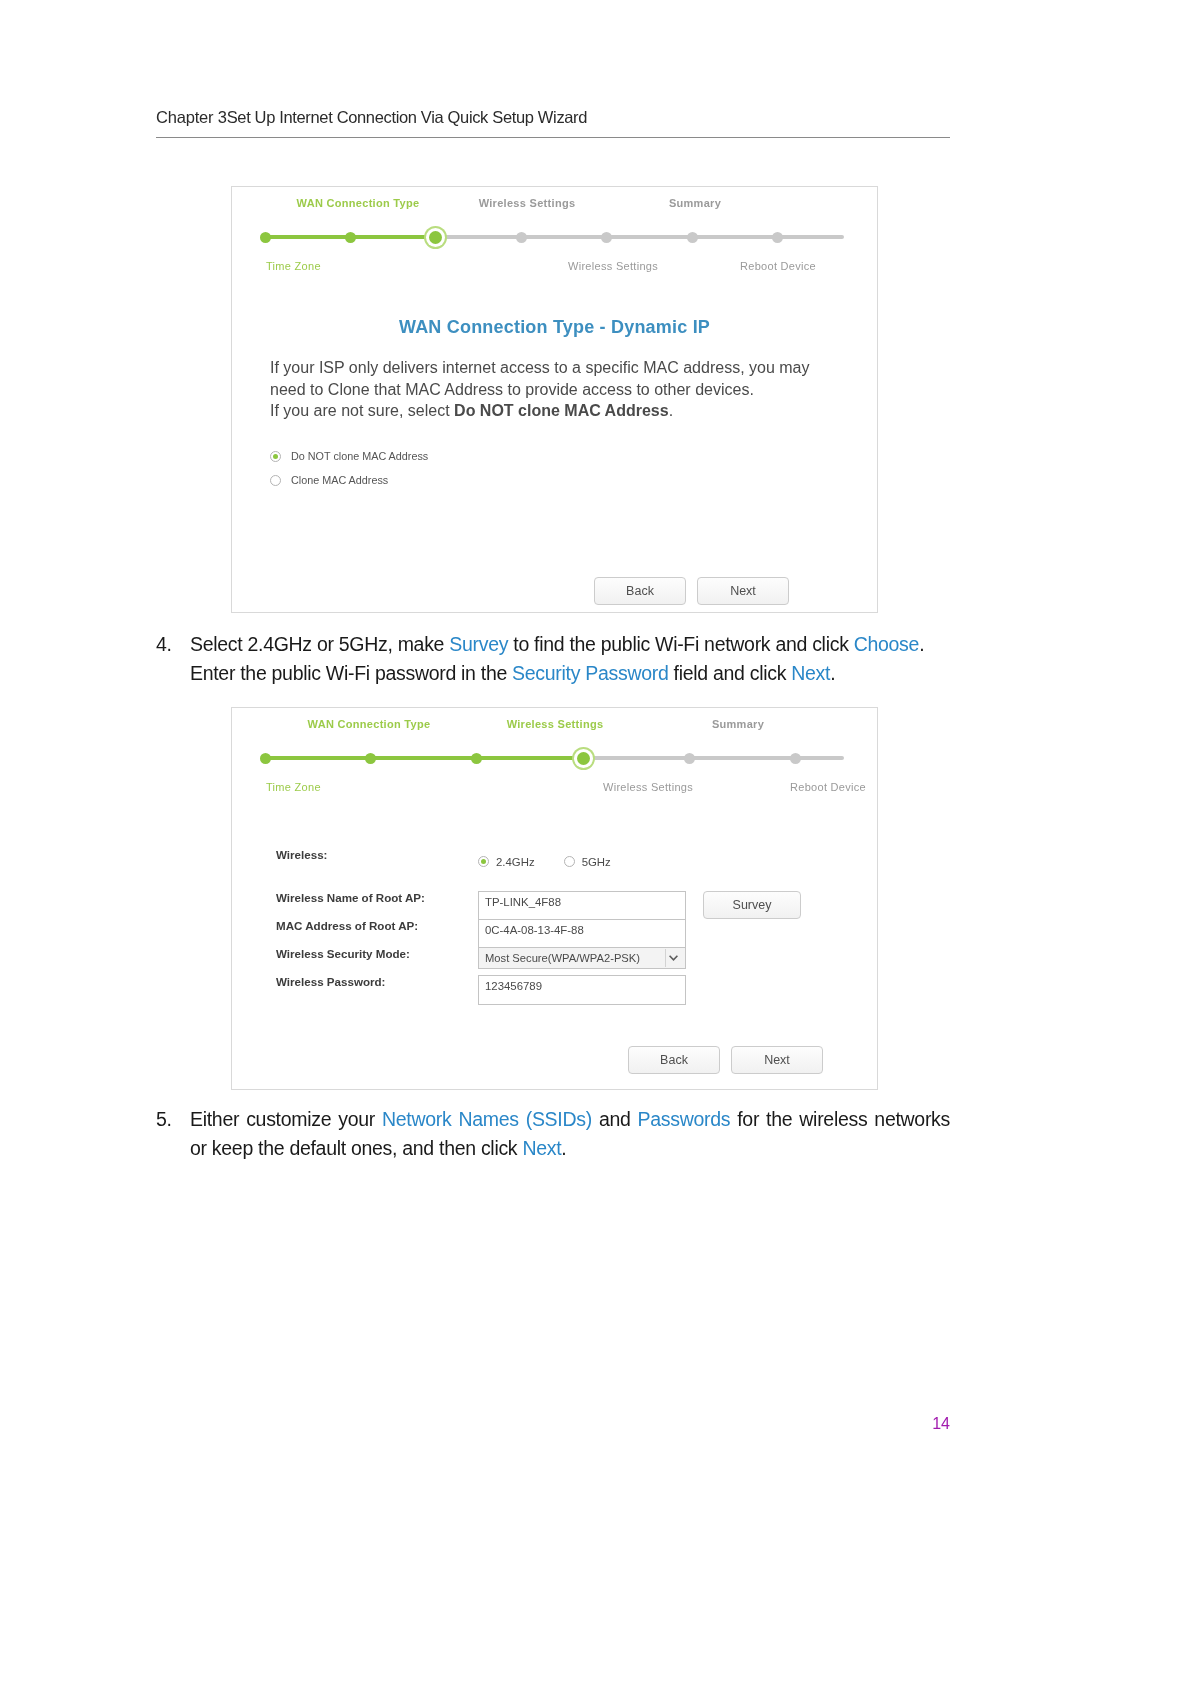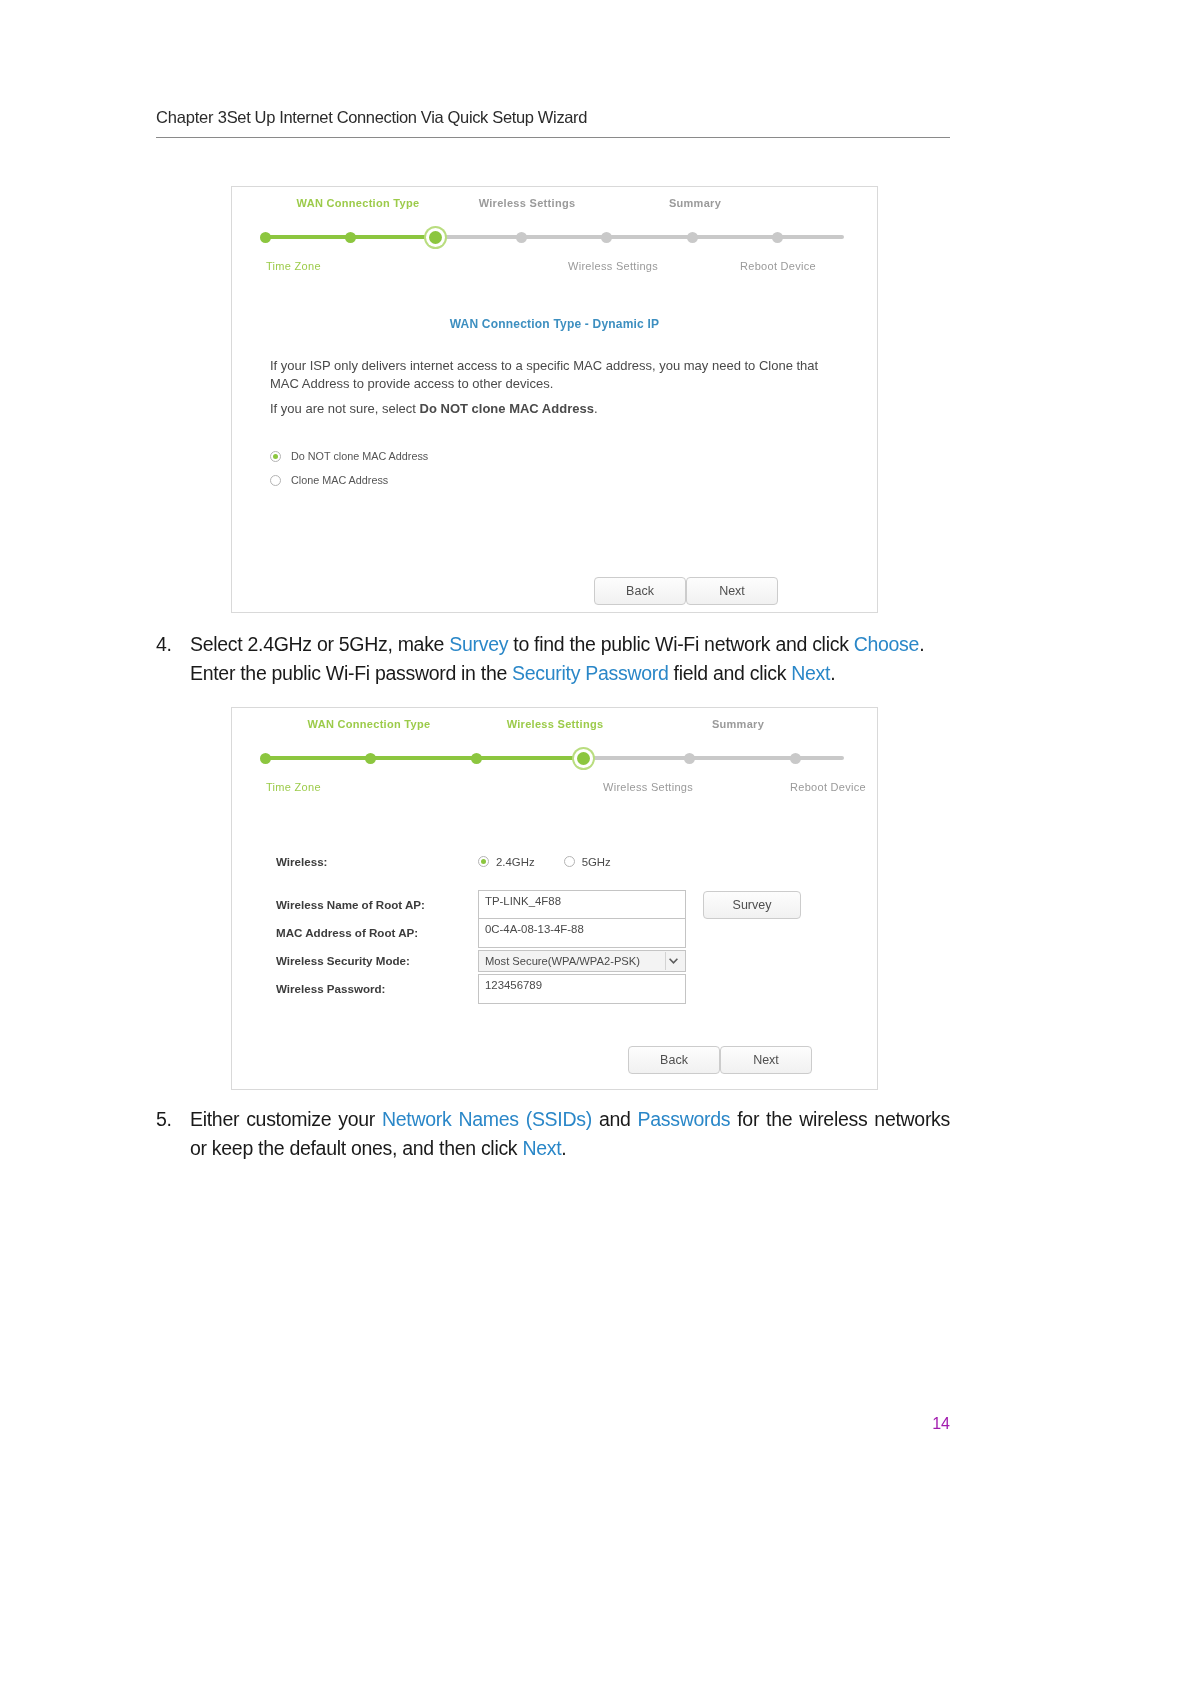--- a/index.html
+++ b/index.html
@@ -117,30 +117,30 @@
     background: #8cc63f;
     box-shadow: 0 0 0 3px #ffffff, 0 0 0 5px #b9dd7f;
   }
 
   
   .p1-title {
     position: absolute;
     left: 0; right: 0;
     top: 130px;
     text-align: center;
-    font-size: 12px;
+    font-size: 18px;
     color: #3d8fc0;
     font-weight: 700;
     letter-spacing: 0.2px;
   }
   .p1-para {
     position: absolute;
     left: 38px;
     width: 572px;
-    font-size: 13px;
+    font-size: 16px;
     line-height: 1.35;
     color: #4a4a4a;
   }
   #p1-para-1 { top: 170px; }
   #p1-para-2 { top: 213px; }
   .p1-note {
     position: absolute;
     left: 38px;
     width: 578px;
     top: 338px;
@@ -189,34 +189,34 @@
     text-align: center;
     line-height: 26px;
     height: 28px;
     width: 92px;
     box-sizing: border-box;
     cursor: pointer;
   }
   .btn-row {
     position: absolute;
     display: flex;
+    gap: 11px;
   }
   #p1-buttons { left: 362px; top: 390px; }
   #p2-buttons { left: 396px; top: 338px; }
 
   
   .form {
     position: absolute;
     left: 44px;
     top: 140px;
     width: 560px;
   }
   .form-row {
     display: flex;
-    align-items: center;
     height: 27px;
     margin-bottom: 1px;
   }
   .form-label {
     width: 202px;
     font-size: 11.6px;
     font-weight: 700;
     color: #3c3c3c;
     flex: none;
   }

